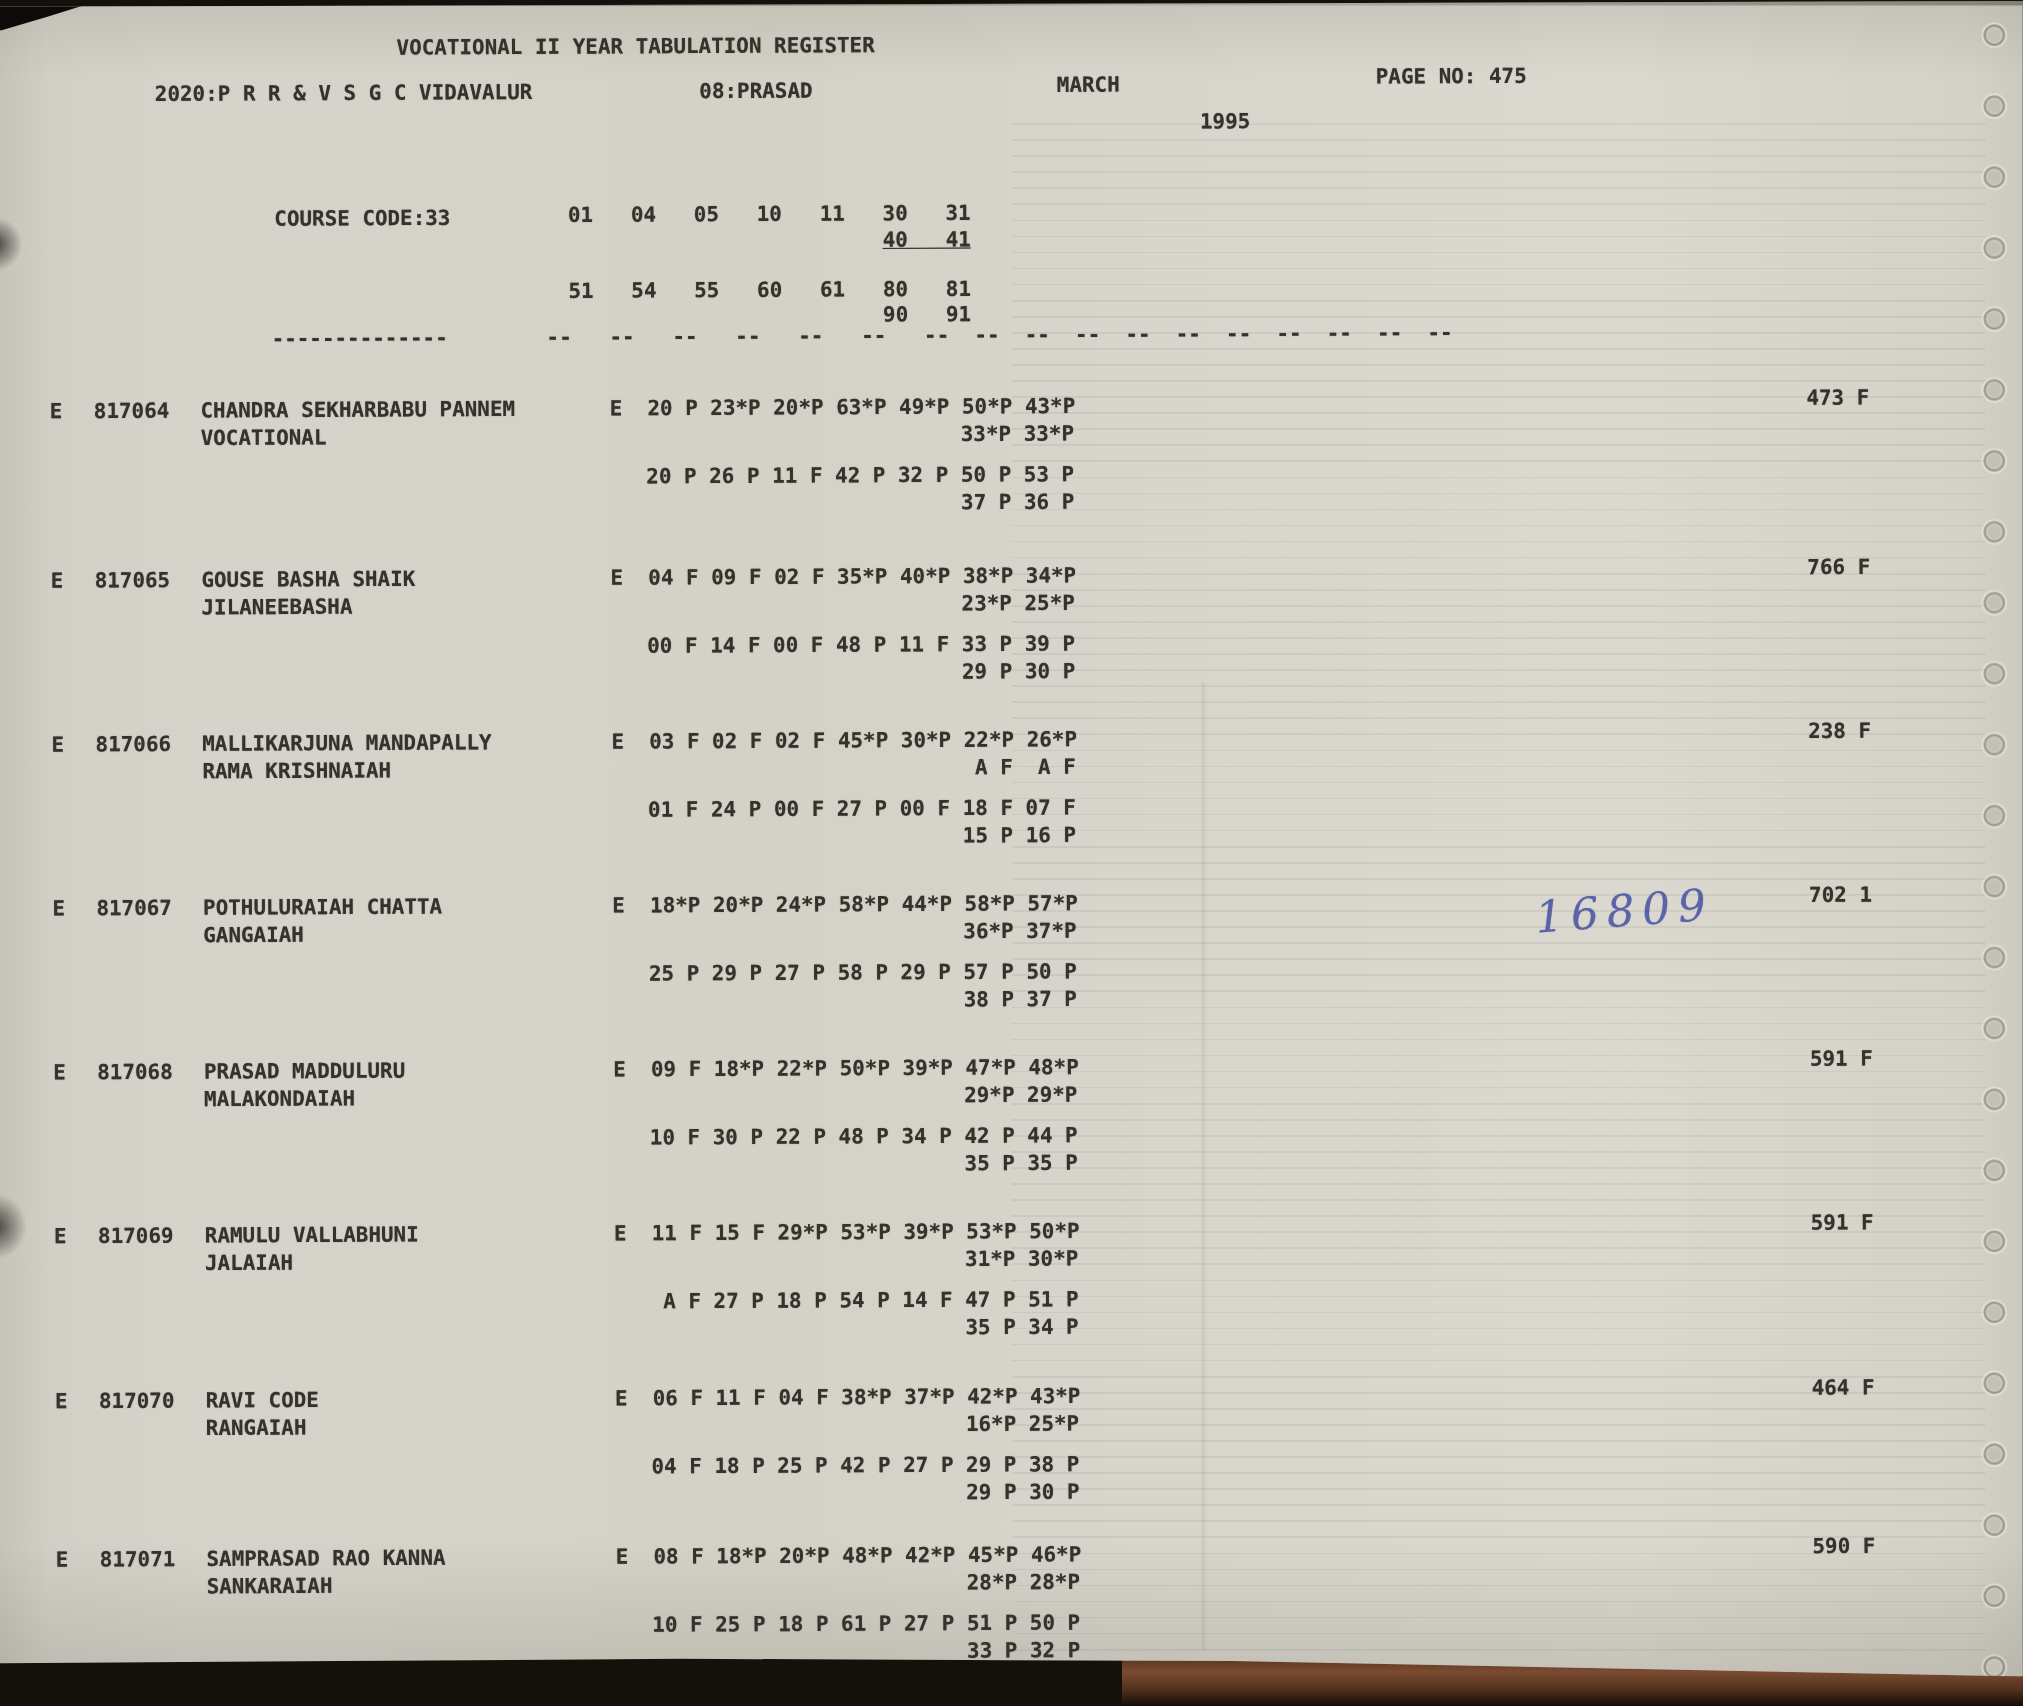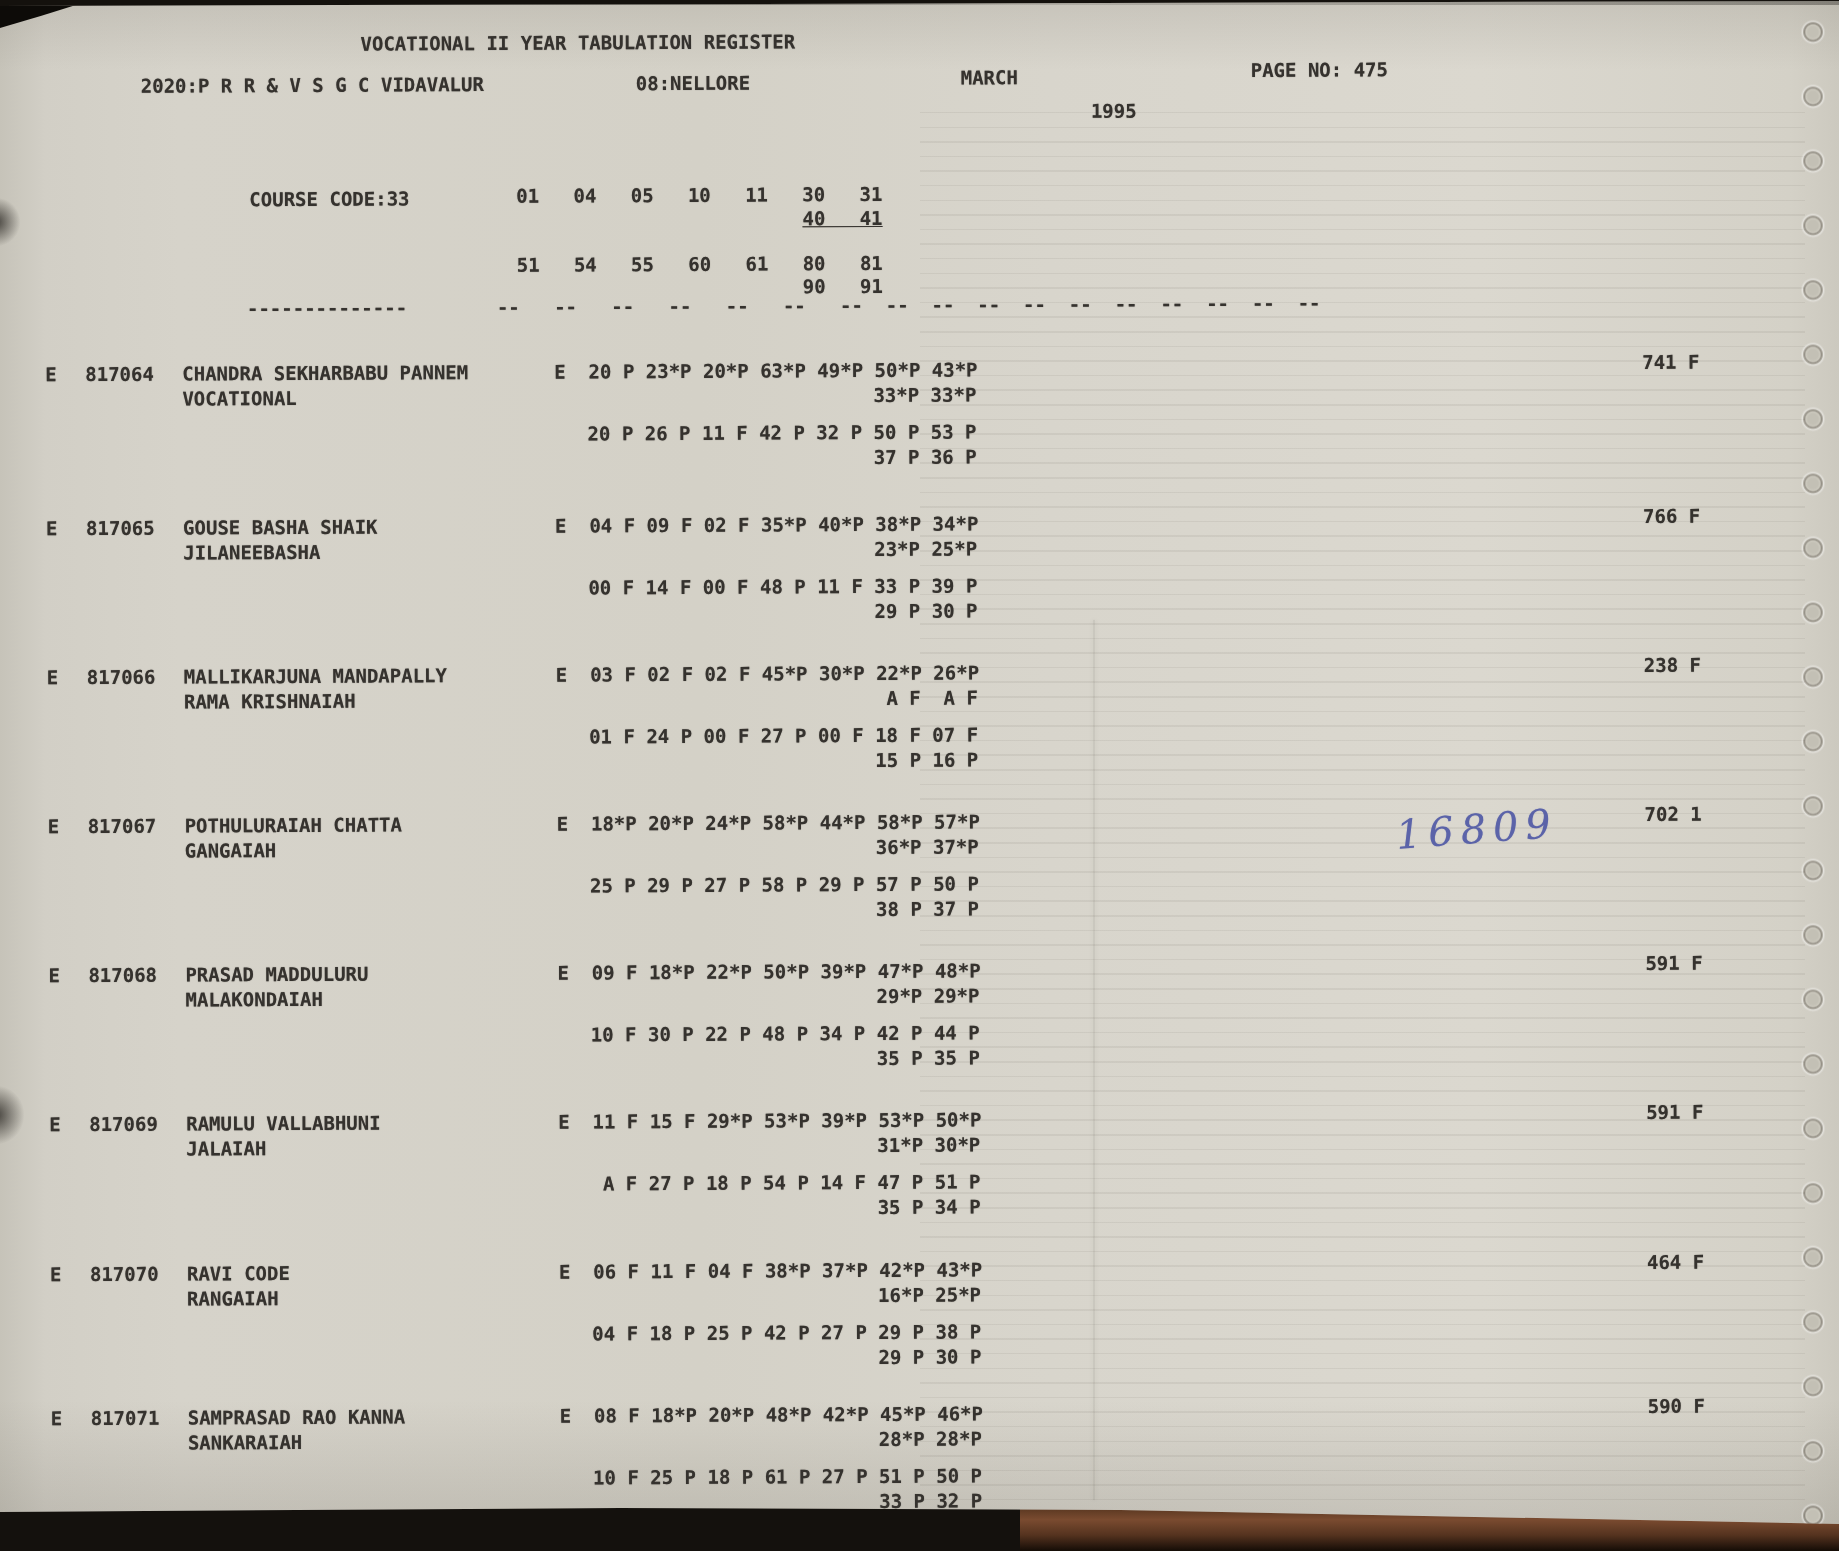--- a/index.html
+++ b/index.html
@@ -88,21 +88,21 @@
     <div class="scanlines"></div>
     <div class="crease"></div>
     <div class="holes"></div>
     <div class="smudge s1"></div>
     <div class="smudge s2"></div>
 
     <div class="tilt">
 
       <div class="t hdr-title">VOCATIONAL II YEAR TABULATION REGISTER</div>
       <div class="t hdr-college">2020:P R R &amp; V S G C VIDAVALUR</div>
-      <div class="t hdr-district">08:NELLORE</div>
+      <div class="t hdr-district">08:PRASAD</div>
       <div class="t hdr-month">MARCH</div>
       <div class="t hdr-year">1995</div>
       <div class="t hdr-page">PAGE NO: 475</div>
 
       <div class="t course-label">COURSE CODE:33</div>
       <div class="t subj-1a">01   04   05   10   11   30   31</div>
       <div class="t subj-1b">40   41</div>
       <div class="t subj-2a">51   54   55   60   61   80   81</div>
       <div class="t subj-2b">90   91</div>
       <div class="t dash-label">--------------</div>
@@ -110,21 +110,21 @@
 
       <div class="student" style="top:362px">
         <div class="t flag">E</div>
         <div class="t regno">817064</div>
         <div class="t name1">CHANDRA SEKHARBABU PANNEM</div>
         <div class="t name2">VOCATIONAL</div>
         <div class="t a1l1">E  20 P 23*P 20*P 63*P 49*P 50*P 43*P</div>
         <div class="t a1l2">33*P 33*P</div>
         <div class="t a2l1">20 P 26 P 11 F 42 P 32 P 50 P 53 P</div>
         <div class="t a2l2">37 P 36 P</div>
-        <div class="t total">741 F</div>
+        <div class="t total">473 F</div>
       </div>
 
       <div class="student" style="top:516px">
         <div class="t flag">E</div>
         <div class="t regno">817065</div>
         <div class="t name1">GOUSE BASHA SHAIK</div>
         <div class="t name2">JILANEEBASHA</div>
         <div class="t a1l1">E  04 F 09 F 02 F 35*P 40*P 38*P 34*P</div>
         <div class="t a1l2">23*P 25*P</div>
         <div class="t a2l1">00 F 14 F 00 F 48 P 11 F 33 P 39 P</div>

